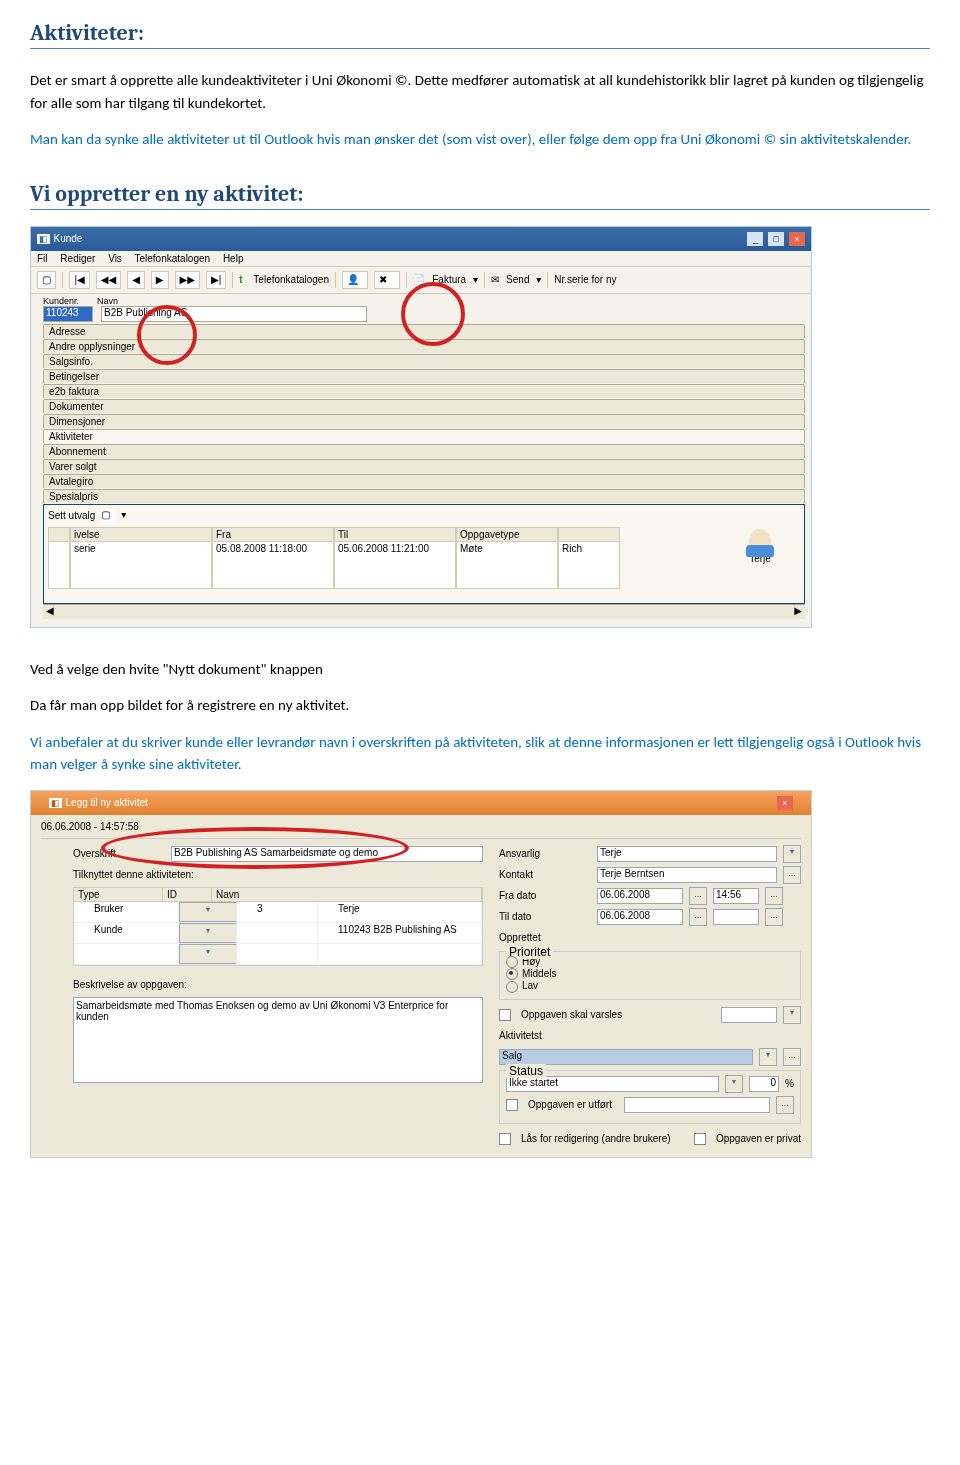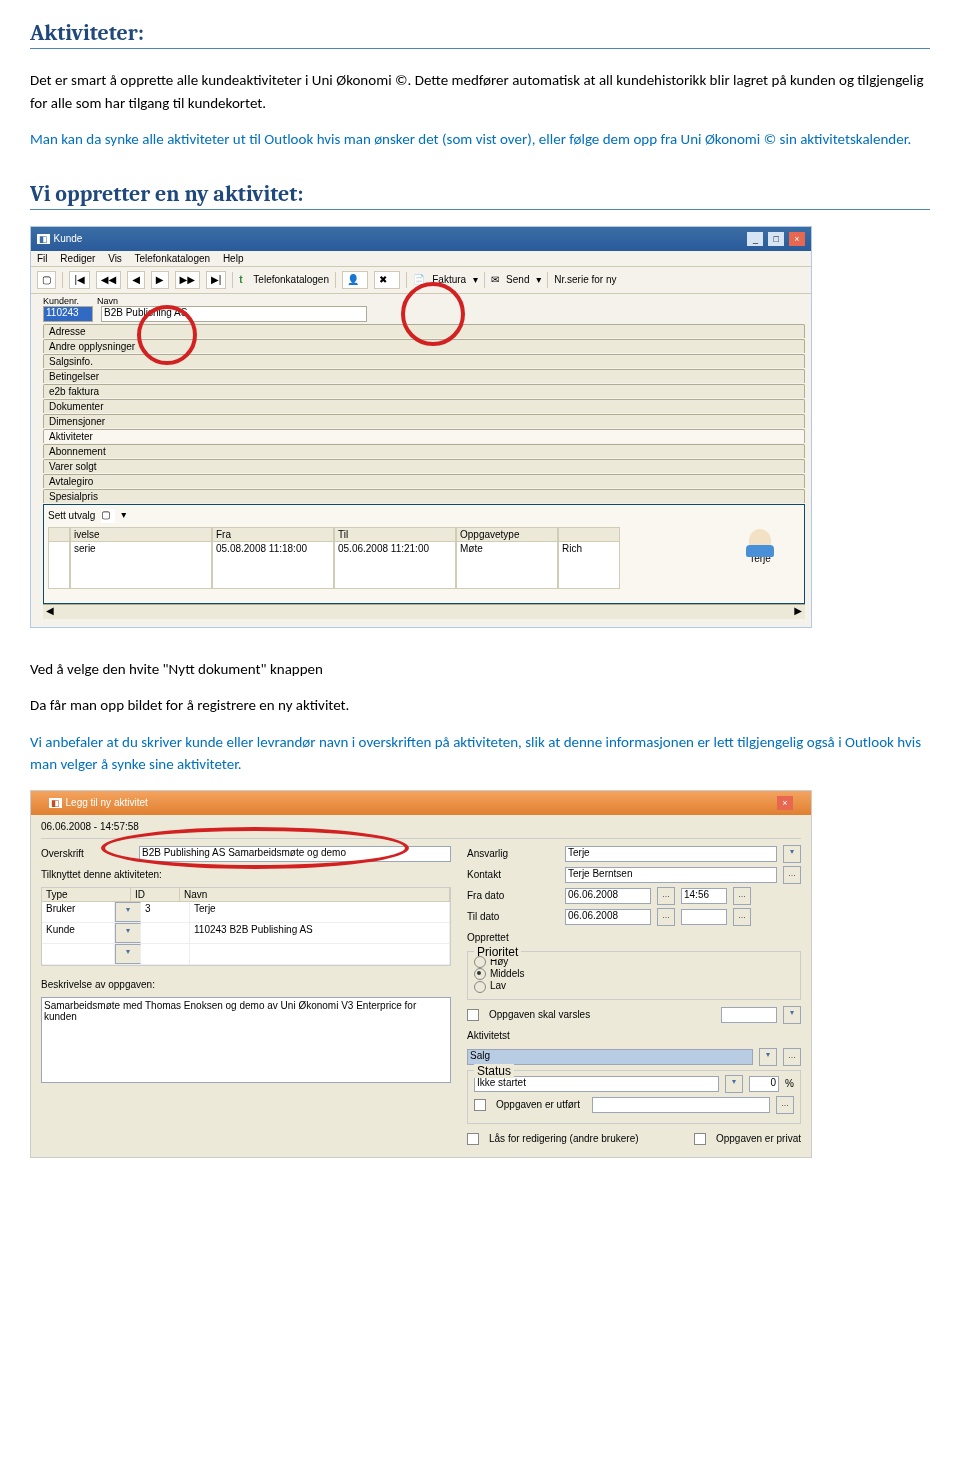--- a/index.html
+++ b/index.html
@@ -44,32 +44,32 @@
 
   .avatar { width:22px; height:24px; background:#f2e1c4; border-radius:50% 50% 40% 40%; position:relative; }
   .avatar::after { content:""; position:absolute; bottom:-4px; left:-3px; width:28px; height:12px; background:#4a90d9; border-radius:4px 4px 2px 2px; }
 
   .ss2 { width: 780px; border:1px solid #ccc; background:#ece9d8; font-family: Tahoma, sans-serif; font-size:10px; position:relative; }
   .ss2-title { background: linear-gradient(#f4a460,#e08030); color:#fff; padding:3px 18px; display:flex; justify-content:space-between; height:18px; align-items:center; }
   .ss2-title .close2 { background:#e86750; width:16px; height:14px; text-align:center; line-height:14px; color:#fff; font-size:9px; }
   .ss2-body { padding:6px 10px; }
   .ss2-ts { font-size:10px; margin-bottom:6px; }
   .ss2-cols { display:flex; gap:16px; }
-  .ss2-left { width:410px; }
+  .ss2-left { width:410px;margin-left:32px; }
   .ss2-right { flex:1; }
   .frow { display:flex; align-items:center; gap:6px; margin-bottom:3px; min-height:18px; }
   .flbl { width:92px; }
   .finp { background:#fff; border:1px solid #9da6b8; height:14px; padding:0 2px; flex:1; }
   .fbtn { background:#ece9d8; border:1px solid #9da6b8; width:16px; height:16px; text-align:center; line-height:14px; font-size:8px; }
   .fdrop { background:#ece9d8; border:1px solid #9da6b8; width:16px; height:16px; text-align:center; line-height:12px; font-size:8px; color:#4a6fa5; }
   .ftable { border:1px solid #ccc; }
   .ftable .thdr { display:flex; background:#ece9d8; border-bottom:1px solid #d0ccb6; }
   .ftable .thdr span { padding:1px 4px; border-right:1px solid #d0ccb6; }
   .ftable .trow { display:flex; background:#fff; border-bottom:1px solid #eee; }
-  .ftable .trow span { padding:1px 4px; border-right:1px solid #eee; }
+  .ftable .trow span { padding:1px 20px; border-right:1px solid #eee; }
   .radio { width:10px; height:10px; border:1px solid #888; border-radius:50%; display:inline-block; margin-right:4px; vertical-align:middle; position:relative; }
   .radio.on::after { content:""; width:4px; height:4px; background:#333; border-radius:50%; position:absolute; top:2px; left:2px; }
   .chk { width:10px; height:10px; border:1px solid #888; display:inline-block; margin-right:4px; vertical-align:middle; background:#fff; }
   .group { border:1px solid #ccc; padding:4px 6px 6px 6px; margin-top:4px; position:relative; }
   .group .gtitle { position:absolute; top:-7px; left:6px; background:#ece9d8; padding:0 3px; font-size:12px; }
   .ss2-footer { border-top:1px solid #ccc; padding:6px 10px; display:flex; justify-content:space-between; align-items:center; background:#ece9d8; }
   .ss2-footer .btns { display:flex; gap:10px; }
   .ss2-footer .bbtn { background:#f4f2ea; border:1px solid #b0ab94; padding:2px 14px; }
   .red-ellipse { position:absolute; border:4px solid #d32020; border-radius:50%; width:300px; height:34px; left:70px; top:36px; pointer-events:none; }
 </style>

